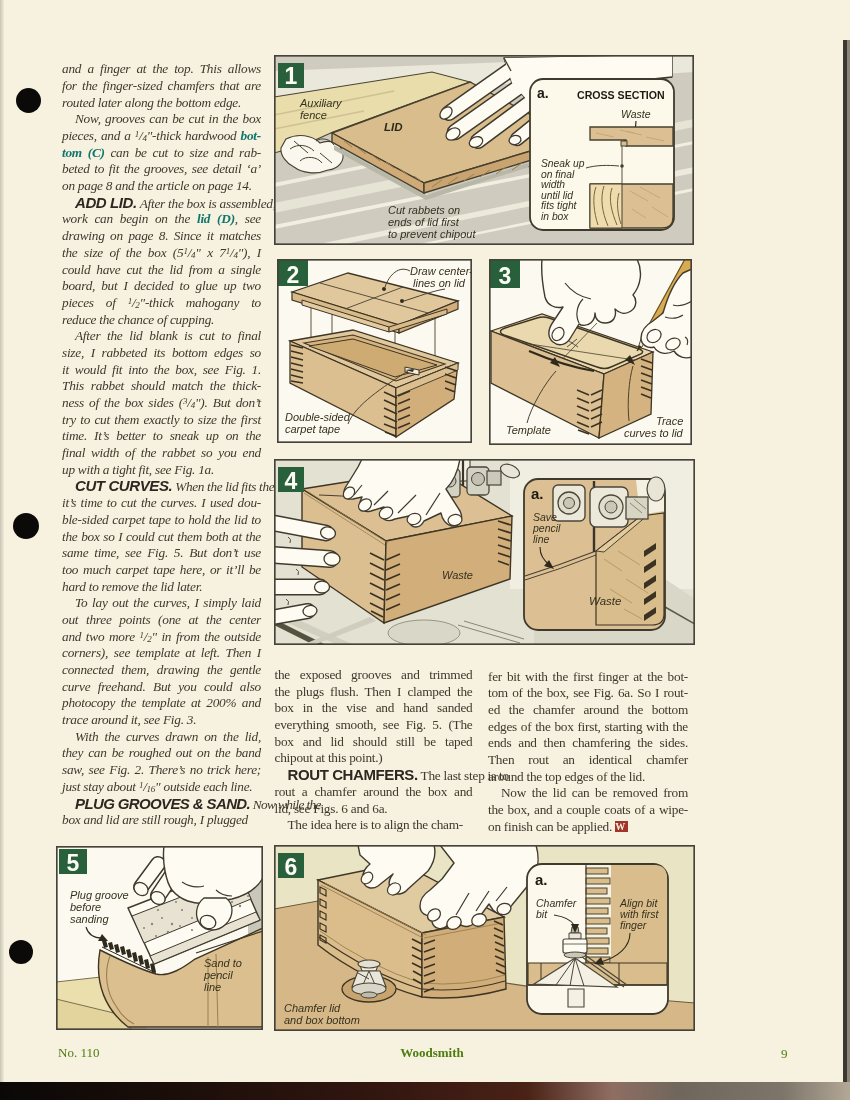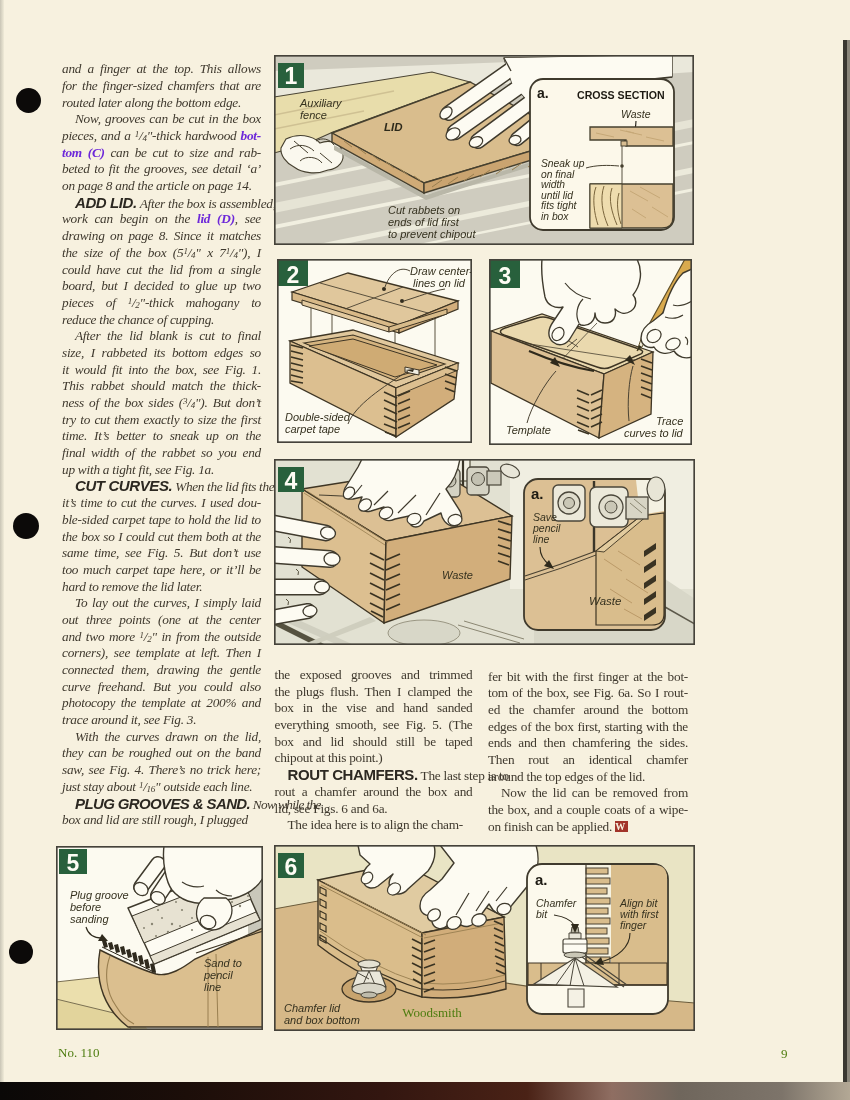--- a/index.html
+++ b/index.html
@@ -4,21 +4,21 @@
 html,body{margin:0;padding:0;}
 body{width:850px;height:1100px;position:relative;overflow:hidden;background:#f7f1df;font-family:"Liberation Serif",serif;}
 .abs{position:absolute;}
 .hole{position:absolute;background:#0c0a09;border-radius:50%;}
 .col{position:absolute;font-size:13.3px;letter-spacing:-0.25px;color:#3f392e;}
 .col .ln{height:16.7px;line-height:16.7px;text-align:justify;text-align-last:justify;white-space:nowrap;}
 .col .ll{text-align-last:left;}
 .tx .bh,.tx{letter-spacing:-0.62px;}
 .ty{letter-spacing:-0.35px;}
 .bh{font-family:"Liberation Sans",sans-serif;font-weight:bold;font-size:15px;letter-spacing:-0.4px;color:#2c2821;}
-.bb{font-weight:bold;color:#6d28d9;}
+.bb{font-weight:bold;color:#0f766e;}
 sup.f{font-size:9px;vertical-align:3.5px;line-height:0;}
 sub.f{font-size:9px;vertical-align:-1px;line-height:0;}
 .fig{position:absolute;}
 .ftr{position:absolute;font-size:13px;color:#4d7c0f;}
 </style></head>
 <body>
 
 <div class="abs" style="left:0;top:0;width:4px;height:1100px;background:linear-gradient(90deg,#c9c5b6,#f0ebd8);"></div>
 <div class="abs" style="left:843px;top:40px;width:4px;height:1044px;background:#3a3831;"></div>
 <div class="abs" style="left:847px;top:40px;width:3px;height:1044px;background:#8b877b;"></div>
@@ -65,21 +65,21 @@
 <div class="ln"><span style="display:inline-block;width:13px;"></span>To lay out the curves, I simply laid</div>
 <div class="ln">out three points (one at the center</div>
 <div class="ln">and two more <sup class="f">1</sup>/<sub class="f">2</sub>" in from the outside</div>
 <div class="ln">corners), see template at left. Then I</div>
 <div class="ln">connected them, drawing the gentle</div>
 <div class="ln">curve freehand. But you could also</div>
 <div class="ln">photocopy the template at 200% and</div>
 <div class="ln ll">trace around it, see Fig. 3.</div>
 <div class="ln"><span style="display:inline-block;width:13px;"></span>With the curves drawn on the lid,</div>
 <div class="ln">they can be roughed out on the band</div>
-<div class="ln">saw, see Fig. 4. There’s no trick here;</div>
+<div class="ln">saw, see Fig. 2. There’s no trick here;</div>
 <div class="ln ll">just stay about <sup class="f">1</sup>/<sub class="f">16</sub>" outside each line.</div>
 <div class="ln tx"><span style="display:inline-block;width:13px;"></span><span class="bh">PLUG GROOVES &amp; SAND.</span> Now while the</div>
 <div class="ln ll">box and lid are still rough, I plugged</div>
 </div>
 
 <div class="col" id="c2" style="left:274.5px;top:667px;width:198px;">
 <div class="ln">the exposed grooves and trimmed</div>
 <div class="ln">the plugs flush. Then I clamped the</div>
 <div class="ln">box in the vise and hand sanded</div>
 <div class="ln">everything smooth, see Fig. 5. (The</div>
@@ -542,14 +542,14 @@
 <path d="M280,70 C292,72 298,76 300,80" fill="none" stroke="#2f2a1c" stroke-width="1.1"></path>
 <path d="M301,88 L297,79 L305,79 Z" fill="#2f2a1c"></path>
 <path d="M356,88 C356,102 344,112 327,117" fill="none" stroke="#2f2a1c" stroke-width="1.1"></path>
 <path d="M320,119 L330,120 L327,112 Z" fill="#2f2a1c"></path>
 <rect x="4" y="8" width="26" height="25" fill="#28603c"></rect>
 <text x="17" y="30" text-anchor="middle" font-family="Liberation Sans,sans-serif" font-weight="bold" fill="#fdfcf4" font-size="23">6</text>
 <rect x="0.8" y="0.8" width="419.4" height="184.4" fill="none" stroke="#45423a" stroke-width="1.7"></rect>
 </svg>
 
 <div class="ftr" style="left:58px;top:1045px;">No. 110</div>
-<div class="ftr" style="left:14px;top:1005px;width:836px;text-align:center;">Woodsmith</div>
+<div class="ftr" style="left:14px;top:1045px;width:836px;text-align:center;font-weight:bold;">Woodsmith</div>
 <div class="ftr" style="left:781px;top:1046px;">9</div>
 
 </body></html>

